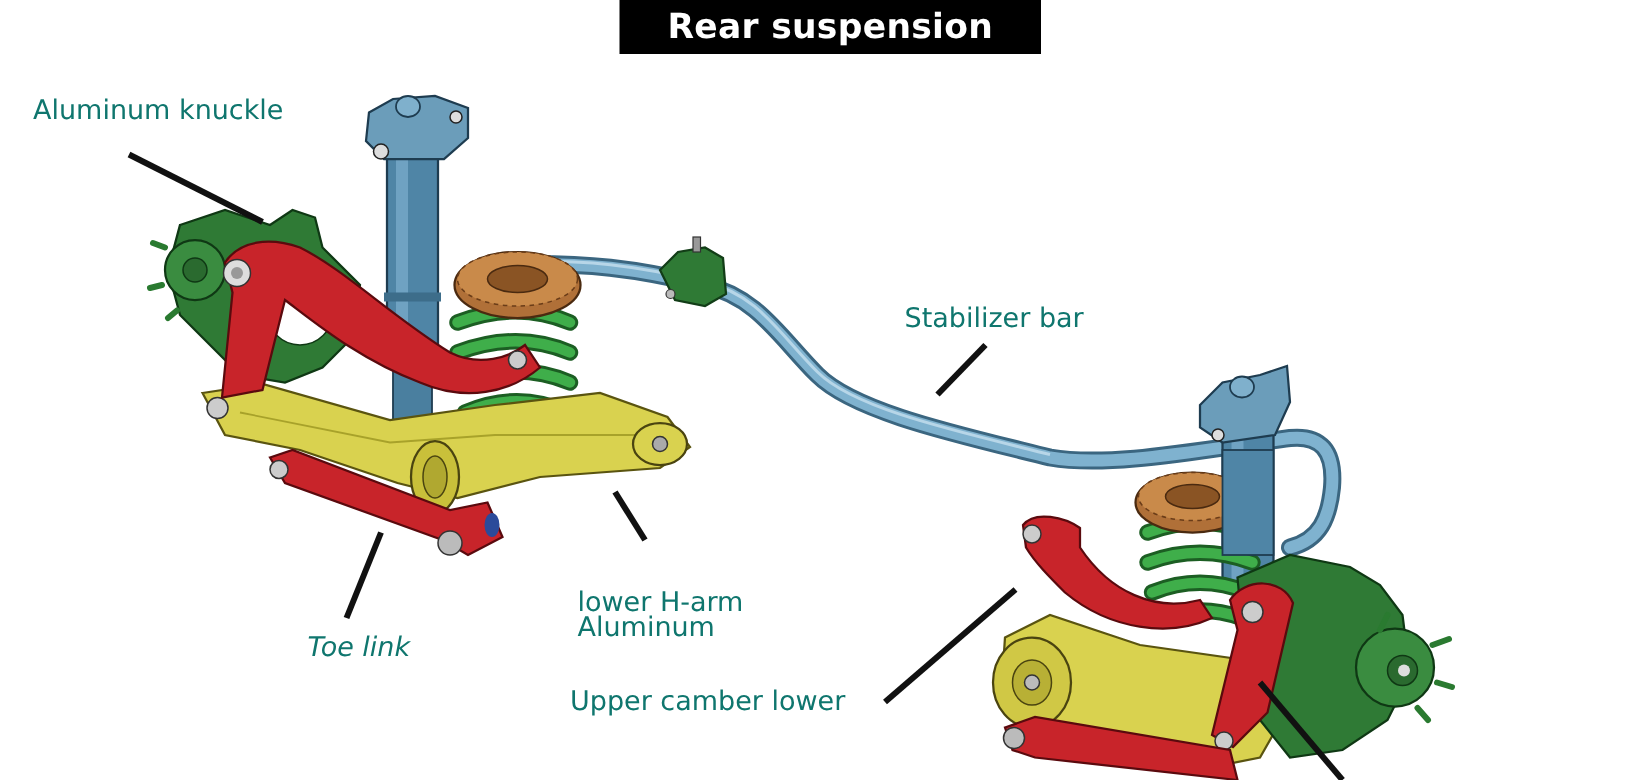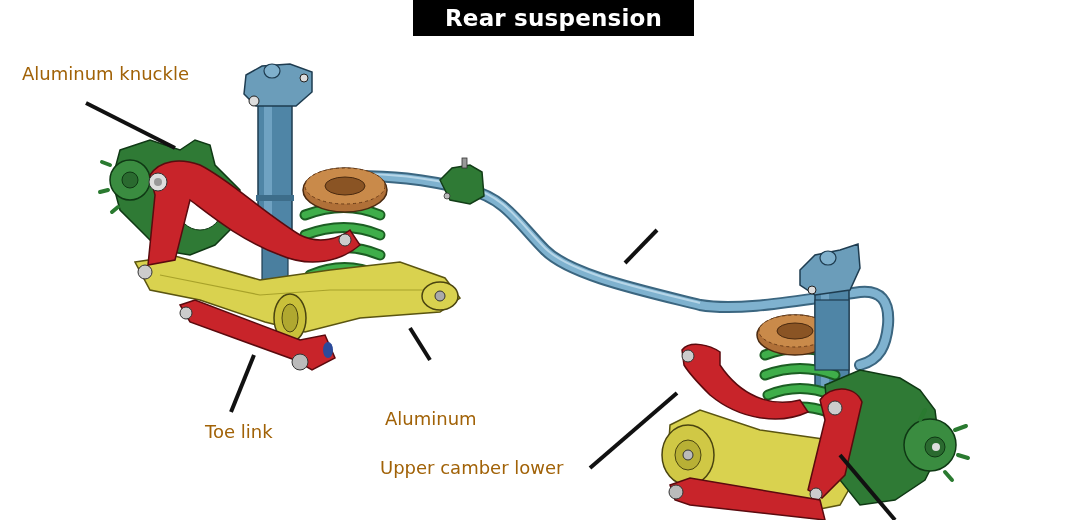--- a/index.html
+++ b/index.html
@@ -1,20 +1,20 @@
 <!DOCTYPE html>
 <html><head>
 <meta charset="utf-8">
 <style>
   html, body { margin: 0; padding: 0; background: #ffffff; }
   body { width: 1083px; height: 520px; overflow: hidden; position: relative; font-family: "DejaVu Sans", sans-serif; }
   #stage { position: absolute; left: 0; top: 0; width: 1029px; height: 520px; }
   .title-box { position: absolute; left: 413px; top: 0; width: 281px; height: 36px; background: #000; display: flex; align-items: center; justify-content: center; }
   .title-box span { color: #fff; font-family: "DejaVu Sans", sans-serif; font-weight: bold; font-size: 23px; letter-spacing: 0.2px; }
-  .label { position: absolute; color: #a16207; font-family: "DejaVu Sans", sans-serif; font-size: 18px; line-height: 22px; white-space: nowrap; }
+  .label { position: absolute; color: #0f766e; font-family: "DejaVu Sans", sans-serif; font-size: 18px; line-height: 22px; white-space: nowrap; }
 </style>
 </head>
 <body>
 
 <div id="stage">
   <svg width="1083" height="520" viewBox="0 0 1083 520">
 
     <g>
       <path d="M355,176 C390,176 420,178 470,190 C505,198 520,225 545,250 C570,275 640,290 700,305 C740,312 800,300 860,292 C880,290 890,300 888,325 C886,345 880,360 860,365" fill="none" stroke="#3b6680" stroke-width="12" stroke-linecap="round"></path>
       <path d="M355,176 C390,176 420,178 470,190 C505,198 520,225 545,250 C570,275 640,290 700,305 C740,312 800,300 860,292 C880,290 890,300 888,325 C886,345 880,360 860,365" fill="none" stroke="#7fb2cf" stroke-width="8" stroke-linecap="round"></path>
@@ -168,16 +168,18 @@
       <line x1="677" y1="393" x2="590" y2="468"></line>
       <line x1="840" y1="455" x2="895" y2="520"></line>
     </g>
   </svg>
 
   <div class="title-box">
     <span>Rear suspension</span>
   </div>
 
   <div class="label" style="left:22px; top:63px;">Aluminum knuckle</div>
-  <div class="label" style="left:205px; top:421px;">Toe link</div>
+  <div class="label" style="left:603px; top:202px;">Stabilizer bar</div>
+  <div class="label" style="left:205px; top:421px;font-style:italic;">Toe link</div>
   <div class="label" style="left:385px; top:368px;margin-top:40px;">Aluminum</div>
+  <div class="label" style="left:385px; top:391px;">lower H-arm</div>
   <div class="label" style="left:380px; top:457px;">Upper camber lower</div>
 </div>
 
 </body></html>

